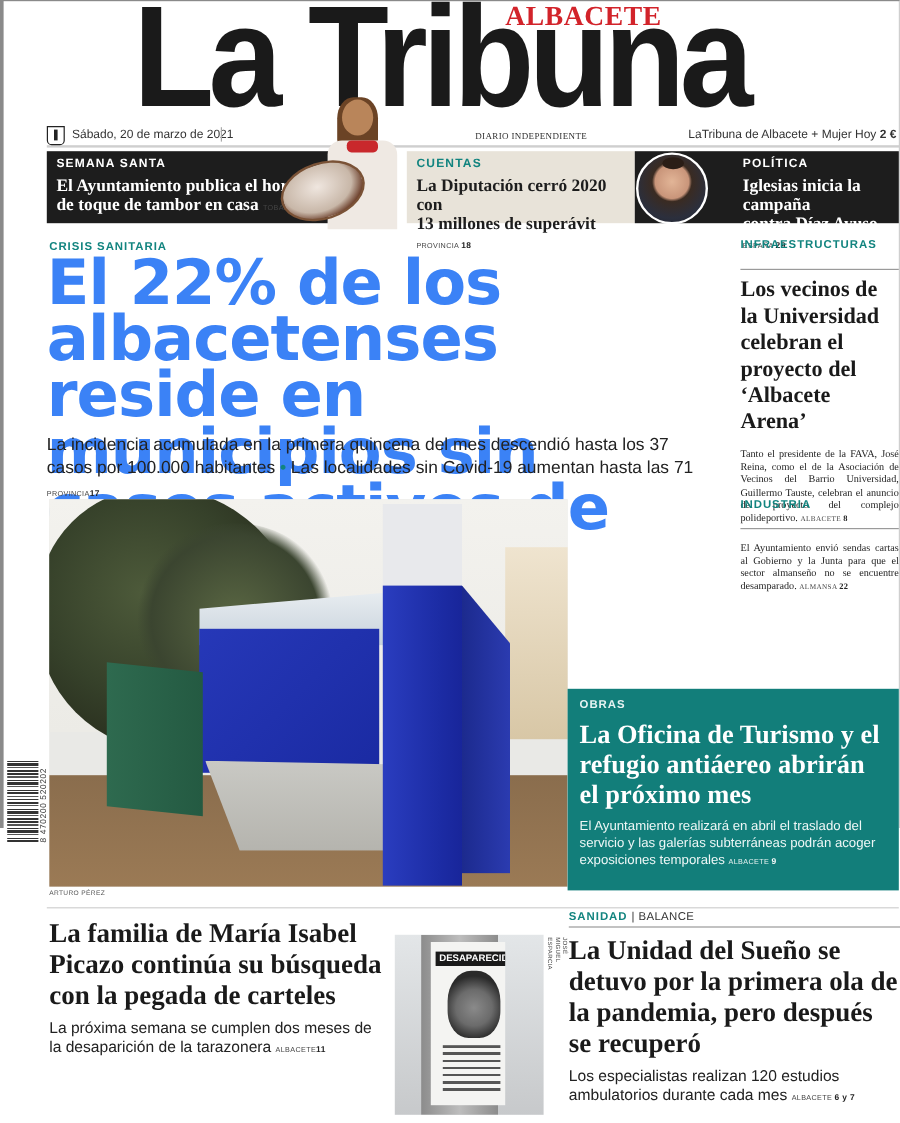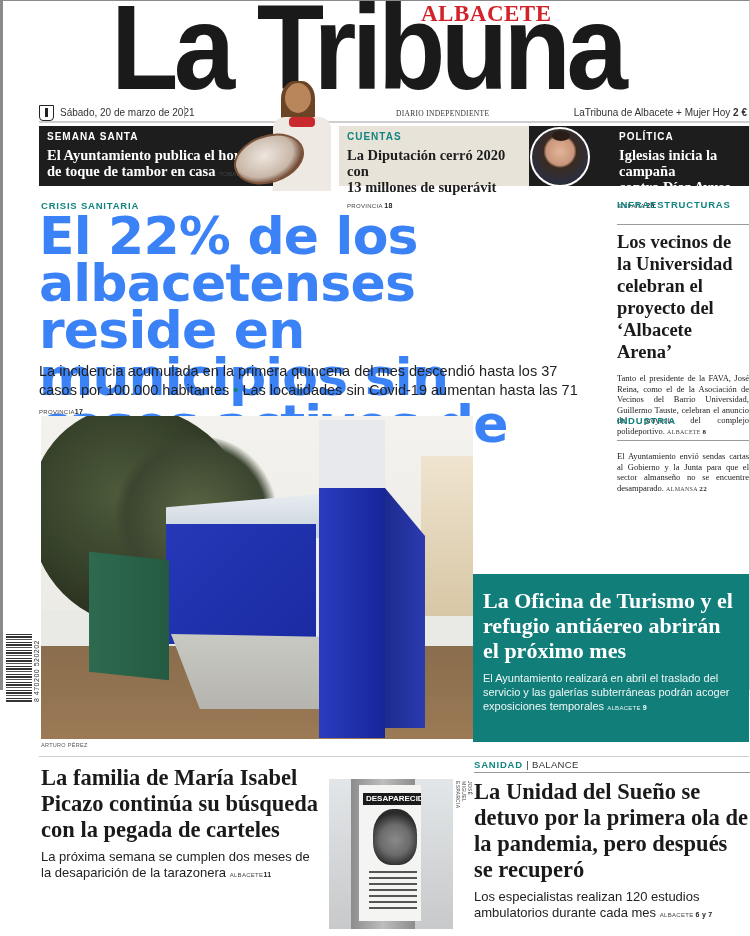--- a/index.html
+++ b/index.html
@@ -185,20 +185,21 @@
     <div class="ph-tower"></div>
     <div class="ph-tower-blue"></div>
     <div class="ph-tower-side"></div>
     <div class="ph-mesh"></div>
   </div>
   <div class="photo-credit">ARTURO PÉREZ</div>
   <div class="barcode"></div>
   <div class="barcode-num">8 470200 520202</div>
 
   <div class="obras">
+    <div class="kick">OBRAS</div>
     <div class="h">La Oficina de Turismo y el refugio antiáereo abrirán el próximo mes</div>
     <div class="p"><span>El Ayuntamiento realizará en abril el traslado del servicio y las galerías subterráneas podrán acoger exposiciones temporales</span> <span class="ref"><span>ALBACETE</span> <b>9</b></span></div>
   </div>
 
   <div class="divider-bottom"></div>
 
   <div class="bs bs1">
     <div class="h">La familia de María Isabel Picazo continúa su búsqueda con la pegada de carteles</div>
     <div class="p"><span>La próxima semana se cumplen dos meses de la desaparición de la tarazonera</span> <span class="ref"><span>ALBACETE</span><b>11</b></span></div>
   </div>

